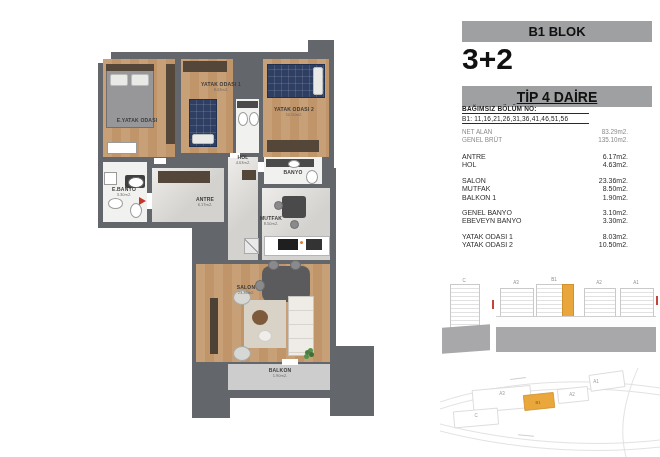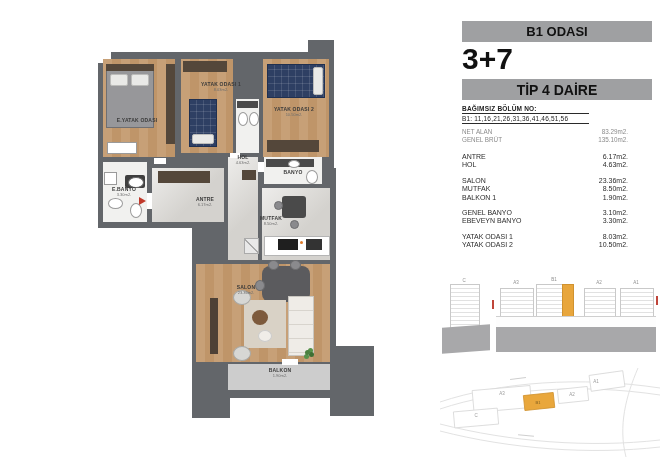--- a/index.html
+++ b/index.html
@@ -156,28 +156,28 @@
     </div>
     <div class="rlbl" style="left:246px;top:290px;">
       <span>SALON</span><span class="ar">23.36m2.</span>
     </div>
     <div class="rlbl" style="left:280px;top:373px;">
       <span>BALKON</span><span class="ar">1.90m2.</span>
     </div>
   </div>
 
   <div class="graybar" style="top:21px;font-size:13px;">
-    <span>B1 ODASI</span>
+    <span>B1 BLOK</span>
   </div>
 
   <div class="abs" style="left:462px;top:44px;width:190px;height:32px;">
-    <span style="position:absolute;left:0;top:-2px;font-size:30px;font-weight:bold;color:#111;">3+7</span>
-  </div>
-
-  <div class="graybar" style="top:79px;font-size:14px;">
+    <span style="position:absolute;left:0;top:-2px;font-size:30px;font-weight:bold;color:#111;">3+2</span>
+  </div>
+
+  <div class="graybar" style="top:86px;font-size:14px;text-decoration:underline;">
     <span>TİP 4 DAİRE</span>
   </div>
 
   <div class="abs" style="left:462px;top:105px;font-size:6.5px;font-weight:bold;color:#222;letter-spacing:.2px;">BAĞIMSIZ BÖLÜM NO:</div>
   <div class="rule" style="top:113px;"></div>
   <div class="abs" style="left:462px;top:115px;font-size:6.5px;color:#222;letter-spacing:.2px;">B1: 11,16,21,26,31,36,41,46,51,56</div>
   <div class="rule" style="top:123px;"></div>
 
   <div class="abs" style="left:462px;top:128px;width:170px;">
     <div>

